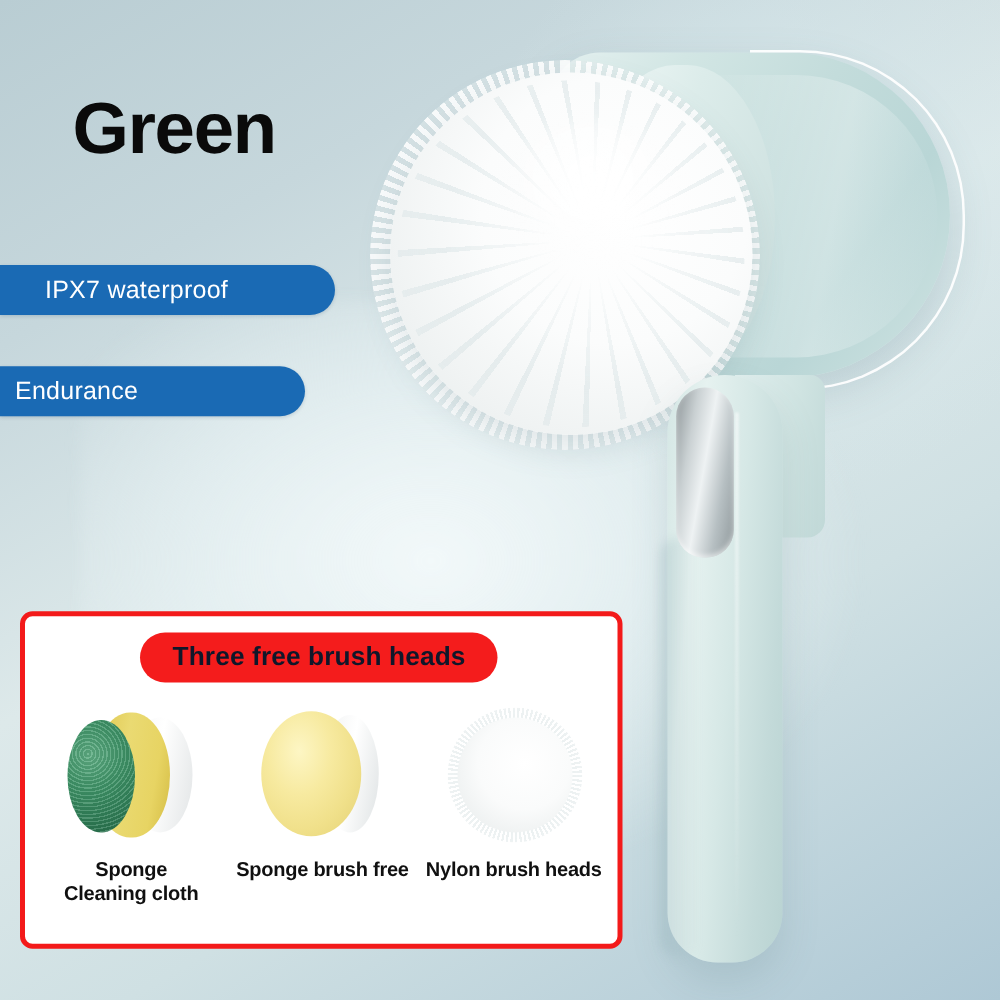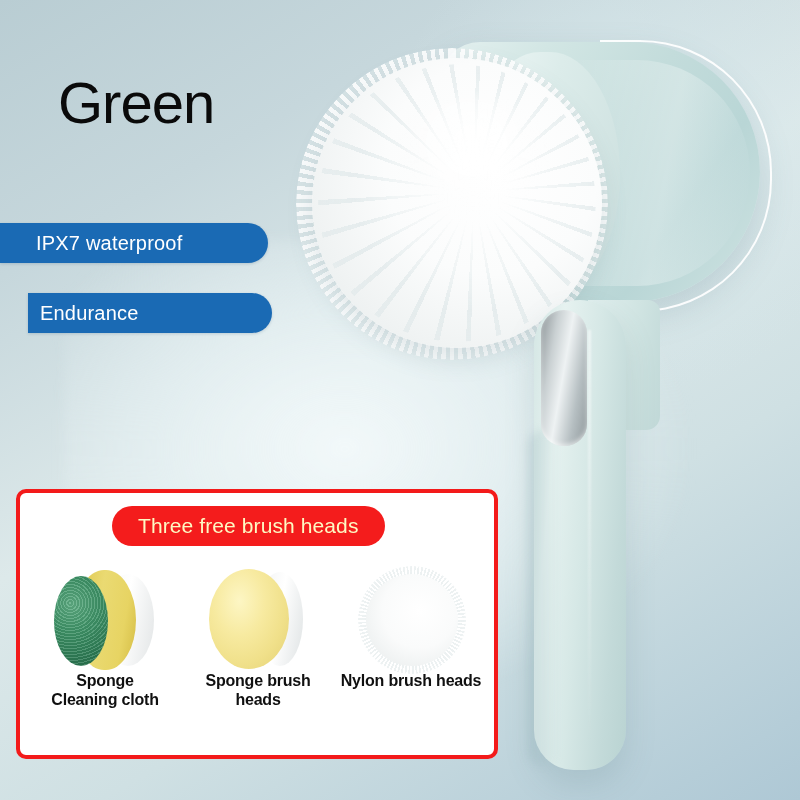--- a/index.html
+++ b/index.html
@@ -39,21 +39,21 @@
     height: 62%;
     background: radial-gradient(ellipse at 50% 50%, rgba(214,232,236,0.75) 0%, rgba(193,216,224,0.0) 70%);
   }
 
   
   .headline {
     position: absolute;
     left: 58px;
     top: 74px;
     font-size: 58px;
-    font-weight: 400;
+    font-weight: 700;
     letter-spacing: -1px;
     color: #0a0a0a;
     line-height: 1;
   }
 
   
   .badge {
     position: absolute;
     left: 0;
     display: flex;
@@ -62,22 +62,22 @@
     color: #ffffff;
     border-top-right-radius: 22px;
     border-bottom-right-radius: 22px;
     font-size: 20px;
     font-weight: 400;
     letter-spacing: 0.2px;
     padding: 0 24px 0 12px;
     height: 40px;
     box-shadow: 0 1px 3px rgba(20,60,100,0.18);
   }
-  .badge-1 { top: 223px; width: 208px; padding-left: 36px; }
-  .badge-2 { top: 293px; width: 208px; margin-left: 28px; }
+  .badge-1 { top: 212px; width: 208px; padding-left: 36px; }
+  .badge-2 { top: 293px; width: 208px; }
   .badge-3 { top: 362px; width: 273px; }
 
   
   .product { position: absolute; left: 0; top: 0; width: 800px; height: 800px; }
 
   .prod-body {
     position: absolute;
     left: 440px;
     top: 42px;
     width: 320px;
@@ -232,23 +232,23 @@
   .panel-pill {
     position: absolute;
     left: 112px;
     top: 506px;
     height: 40px;
     padding: 0 26px;
     display: flex;
     align-items: center;
     justify-content: center;
     background: #f41c1c;
-    color: #fef9c3;
+    color: #0f172a;
     font-size: 21px;
-    font-weight: 400;
+    font-weight: 700;
     border-radius: 20px;
     letter-spacing: 0.1px;
   }
 
   .items {
     position: absolute;
     left: 30px;
     top: 566px;
     width: 456px;
     height: 180px;
@@ -261,21 +261,21 @@
     display: flex;
     flex-direction: column;
     align-items: center;
   }
   .item-art {
     position: relative;
     width: 118px;
     height: 106px;
   }
   .item-label {
-    margin-top: 0;
+    margin-top: 16px;
     text-align: center;
     font-size: 16px;
     font-weight: 700;
     color: #101010;
     line-height: 1.18;
     letter-spacing: -0.2px;
     white-space: pre-line;
   }
 
   
@@ -416,21 +416,21 @@
       </div>
       <div class="item-label">Sponge
 Cleaning cloth</div>
     </div>
 
     <div class="item">
       <div class="item-art">
         <div class="a2-white"></div>
         <div class="a2-yellow"></div>
       </div>
-      <div class="item-label">Sponge brush heads</div>
+      <div class="item-label">Sponge brush free</div>
     </div>
 
     <div class="item">
       <div class="item-art">
         <div class="a3-bristles"></div>
         <div class="a3-core"></div>
       </div>
       <div class="item-label">Nylon brush heads</div>
     </div>
 

